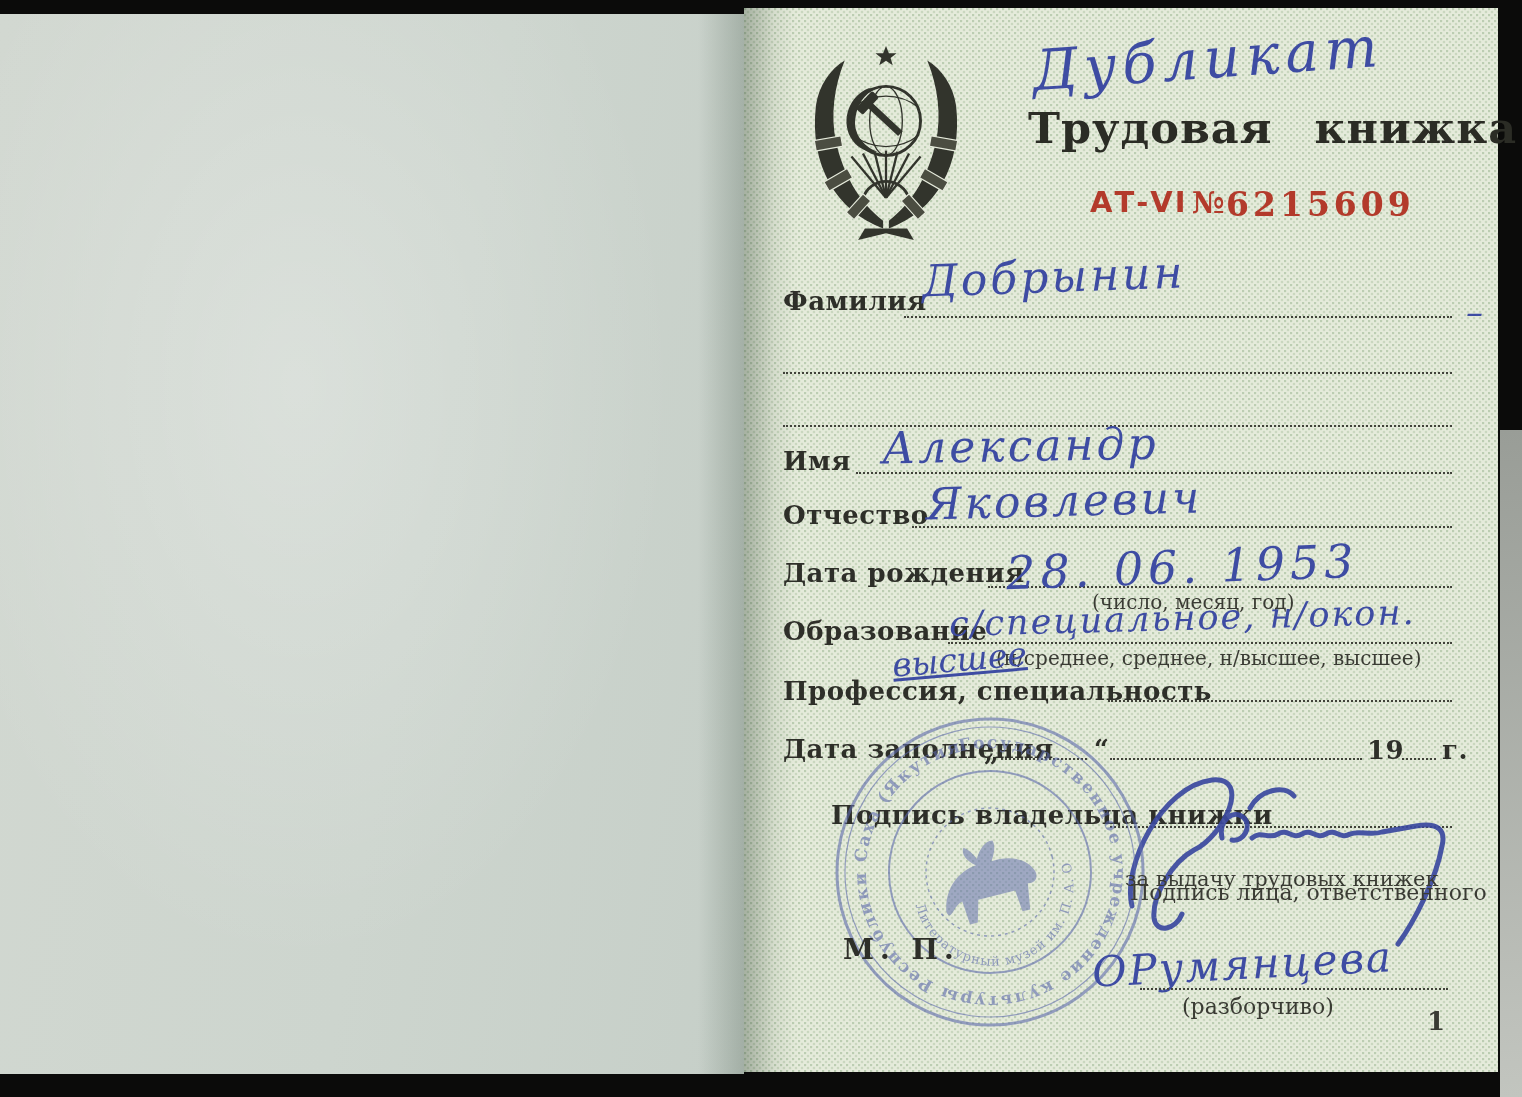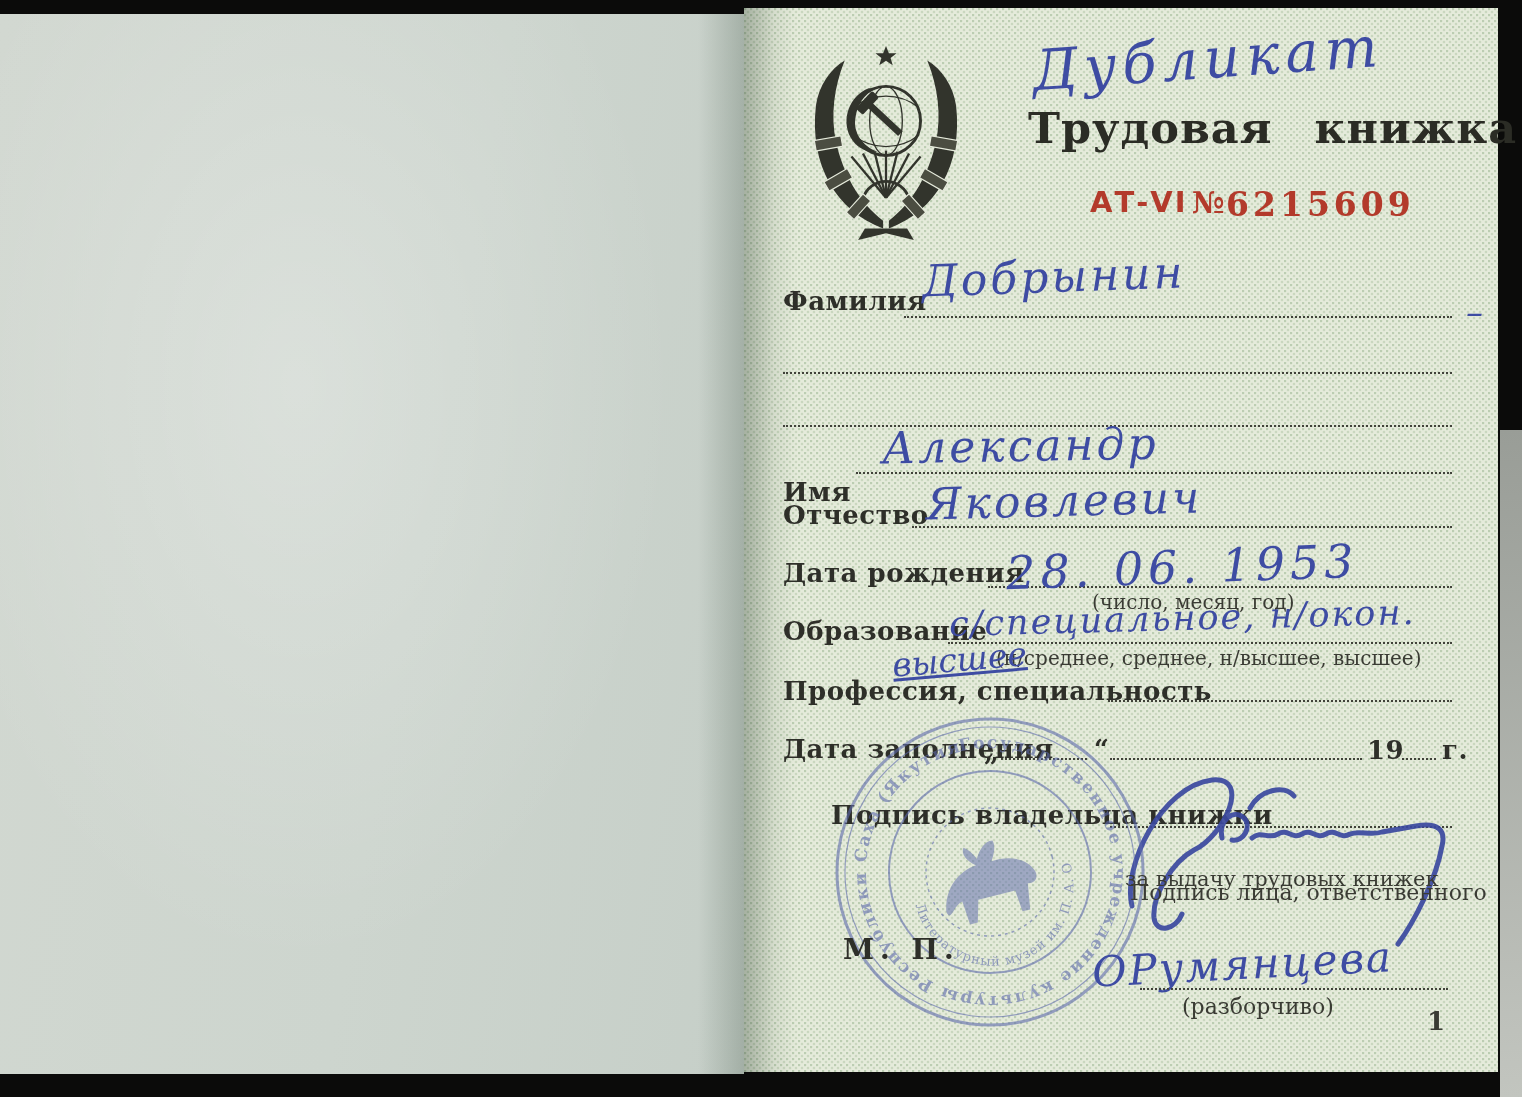--- a/index.html
+++ b/index.html
@@ -116,21 +116,21 @@
     <div class="serial" id="serial-number">6215609</div>
 
     <div class="label" style="left:39px;top:278px;">Фамилия</div>
     <div class="dots" style="left:160px;top:308px;width:548px;"></div>
     <div class="hand" id="hw-surname">Добрынин</div>
     <div class="hand" id="hw-surname-dash">–</div>
 
     <div class="dots" style="left:39px;top:364px;width:669px;"></div>
     <div class="dots" style="left:39px;top:417px;width:669px;"></div>
 
-    <div class="label" style="left:39px;top:438px;margin-top:31px;">Имя</div>
+    <div class="label" style="left:39px;top:438px;">Имя</div>
     <div class="dots" style="left:112px;top:464px;width:596px;"></div>
     <div class="hand" id="hw-name">Александр</div>
 
     <div class="label" style="left:39px;top:492px;text-align:right;">Отчество</div>
     <div class="dots" style="left:168px;top:518px;width:540px;"></div>
     <div class="hand" id="hw-patronymic">Яковлевич</div>
 
     <div class="label" style="left:39px;top:550px;">Дата рождения</div>
     <div class="dots" style="left:244px;top:578px;width:464px;"></div>
     <div class="hand" id="hw-birth">28. 06. 1953</div>

